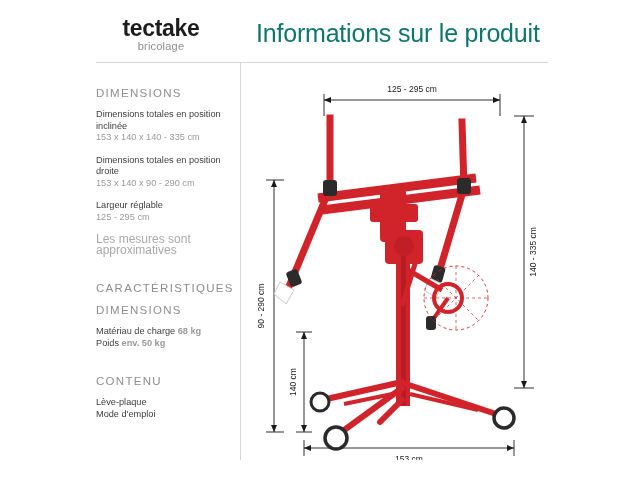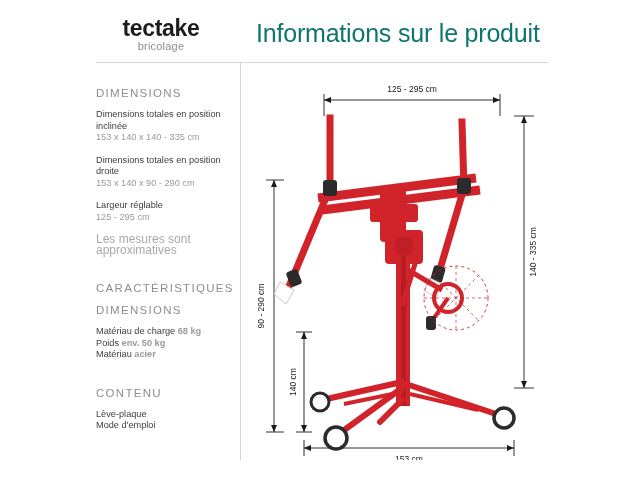--- a/index.html
+++ b/index.html
@@ -169,24 +169,20 @@
     <div class="sec-title">DIMENSIONS</div>
 
     <div class="lbl">
       <span>Matériau de charge</span>
       <span class="inline-val"> 68 kg</span>
     </div>
     <div class="lbl">
       <span>Poids</span>
       <span class="inline-val"> env. 50 kg</span>
     </div>
-    <div class="lbl">
-      <span>Matériau</span>
-      <span class="inline-val"> acier</span>
-    </div>
 
     <div class="gap-lg"></div>
 
     <div class="sec-title">CONTENU</div>
 
     <div class="lbl">Lève-plaque</div>
     <div class="lbl">Mode d'emploi</div>
 
   </div>
 

